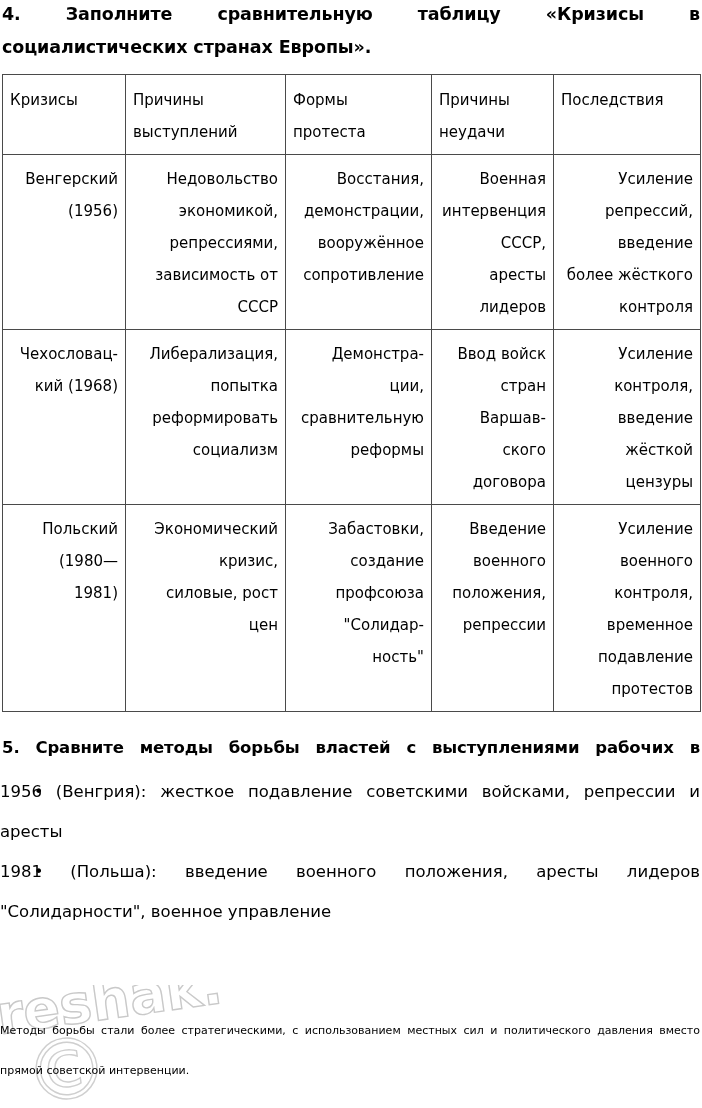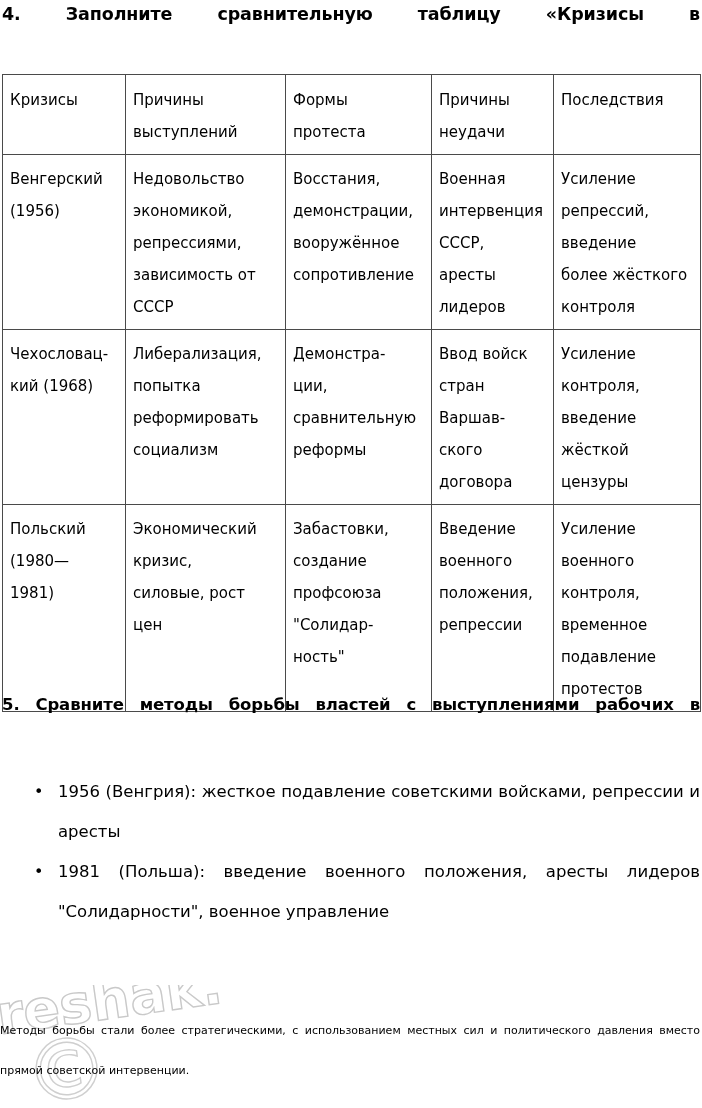--- a/index.html
+++ b/index.html
@@ -66,39 +66,40 @@
     position: absolute;
     left: 2px;
     top: 688px;
     width: 698px;
     font-size: 16.5px;
     line-height: 34px;
   }
   #q5-heading .line1 {
     text-align: justify;
     text-align-last: justify;
+    margin-top: 43px;
   }
 
   
   #crisis-table {
     position: absolute;
     left: 2px;
     top: 74px;
     width: 698px;
     border-collapse: collapse;
     table-layout: fixed;
   }
   #crisis-table td, #crisis-table th {
     border: 1.3px solid #4a4a4a;
     vertical-align: top;
     padding: 8px 7px 6px 7px;
     font-size: 15px;
     line-height: 32px;
     font-weight: normal;
-    text-align: left;
+    text-align: right;
   }
   #crisis-table thead th {
     text-align: left;
     padding-top: 9px;
   }
   #crisis-table thead th .hdr {
     display: block;
   }
   .col-1 { width: 123px; }
   .col-2 { width: 160px; }
@@ -121,21 +122,20 @@
     position: absolute;
     left: 0px;
     top: 772px;
     width: 700px;
     margin: 0;
     padding: 0;
     list-style: none;
   }
   #answer-list li {
     position: relative;
-    padding-left: 58px;
     font-size: 16.5px;
     line-height: 40px;
     text-align: justify;
     text-align-last: left;
     margin-bottom: 0px;
   }
   #answer-list li::before {
     content: "\2022";
     position: absolute;
     left: 34px;
@@ -168,20 +168,21 @@
       <text class="wm-text" x="8" y="42">reshak.ru</text>
     </g>
     <g transform="rotate(-8 90 85)">
       <text class="wm-c" x="35" y="112">©</text>
     </g>
   </svg>
 </div>
 
 <div id="q4-heading" class="q-heading">
   <div class="line1">4.   Заполните   сравнительную   таблицу   «Кризисы   в</div>
+  <div class="line2">социалистических странах Европы».</div>
 </div>
 
 <table id="crisis-table">
   <colgroup>
     <col class="col-1">
       <col class="col-2">
       <col class="col-3">
       <col class="col-4">
       <col class="col-5">
   </colgroup>

